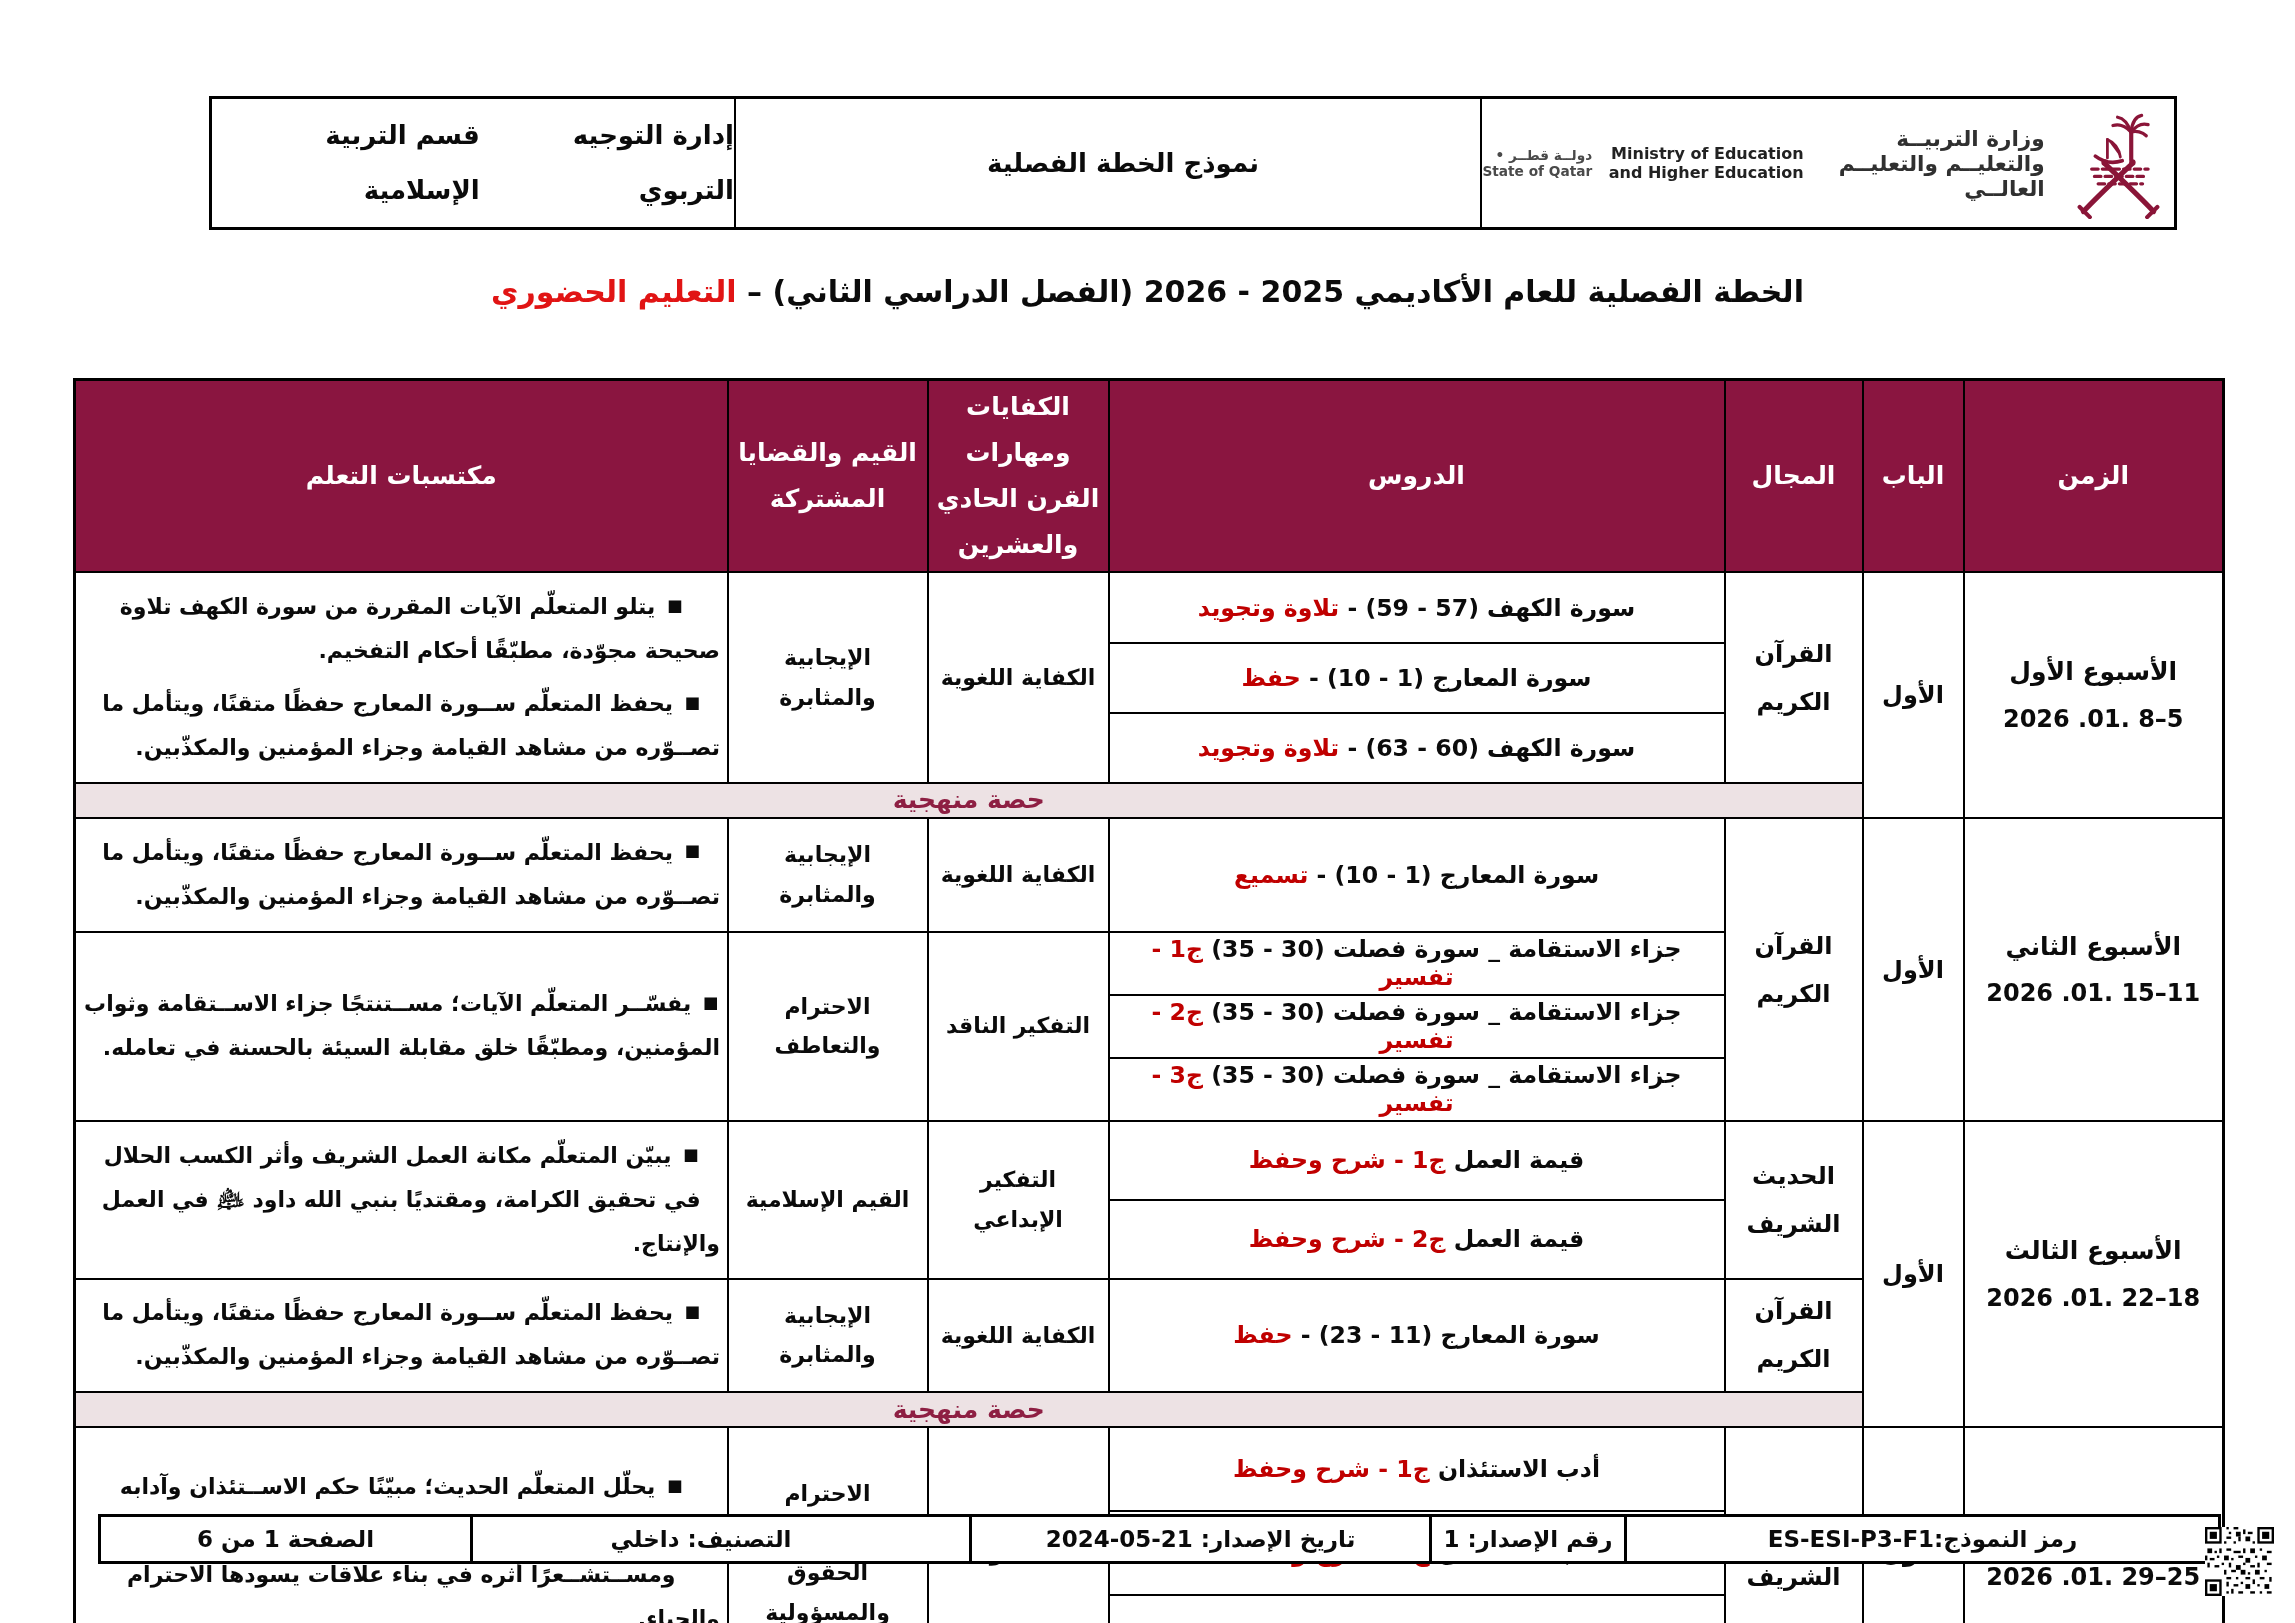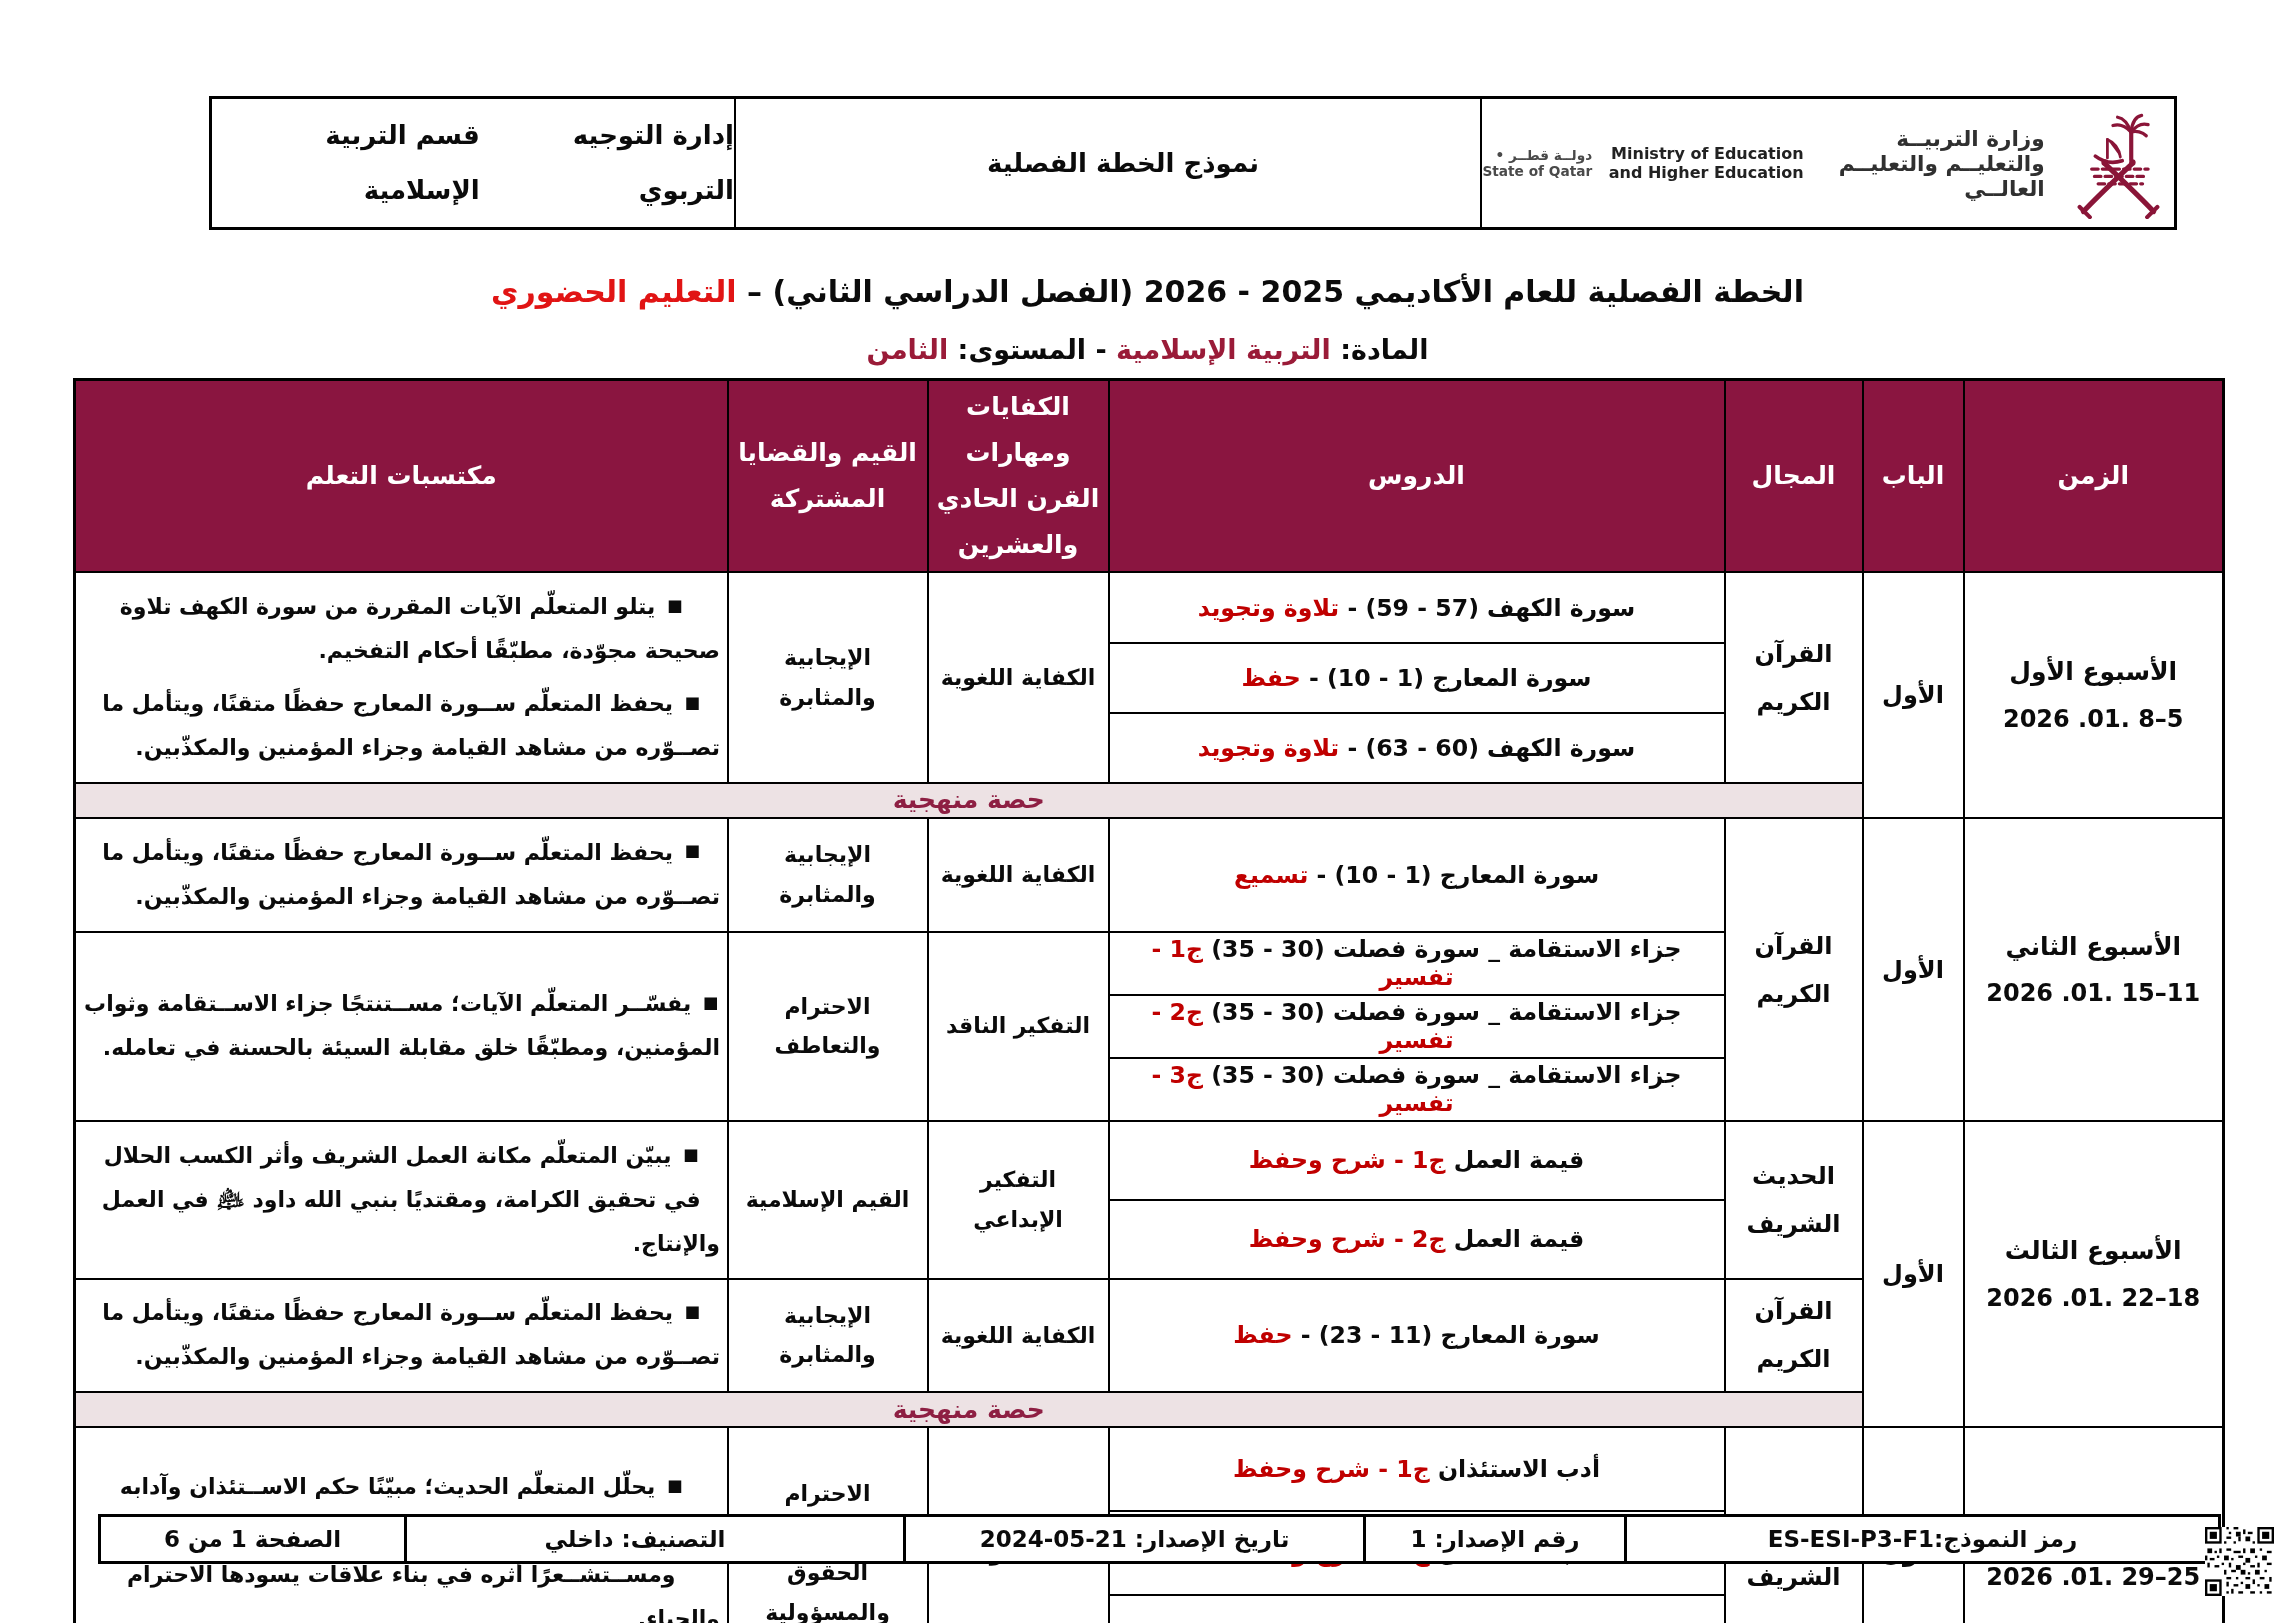--- a/index.html
+++ b/index.html
@@ -61,21 +61,21 @@
   .footer{
     position:absolute;top:1514px;left:98px;width:2123px;height:50px;
     border:3.3px solid #000;display:flex;box-sizing:border-box;background:#fff;
   }
   .f-cell{
     display:flex;align-items:center;justify-content:center;
     font-size:23px;box-sizing:border-box;border-inline-end:3.3px solid #000;
   }
   .f-cell:last-child{border-inline-end:none;}
   .f-code{width:594px;}
-  .f-ver{width:261px;}
+  .f-ver{width:195px;}
   .f-date{width:460px;margin-left:40px;}
   .f-class{width:459px;}
   .f-page{flex:1;}
   
   .qr{position:absolute;left:2205px;top:1527px;width:69px;height:69px;}
 </style>
 </head>
 <body>
 
 <div class="letterhead">
@@ -118,26 +118,20 @@
   <div class="lh-cell lh-dept">
     <span>إدارة التوجيه التربوي</span>
     <span>قسم التربية الإسلامية</span>
   </div>
 </div>
 
 <div class="titles">
   <div class="title1">
     <span>الخطة الفصلية للعام الأكاديمي 2025 - 2026 (الفصل الدراسي الثاني) –</span>
     <span class="red-accent">التعليم الحضوري</span>
-  </div>
-  <div class="title2">
-    <span>المادة:</span>
-    <span class="maroon-accent">التربية الإسلامية</span>
-    <span>- المستوى:</span>
-    <span class="maroon-accent">الثامن</span>
   </div>
 </div>
 
 <table class="plan">
   <colgroup>
     <col style="width:260px">
       <col style="width:101px">
       <col style="width:138px">
     <col style="width:616px">
       <col style="width:181px">

